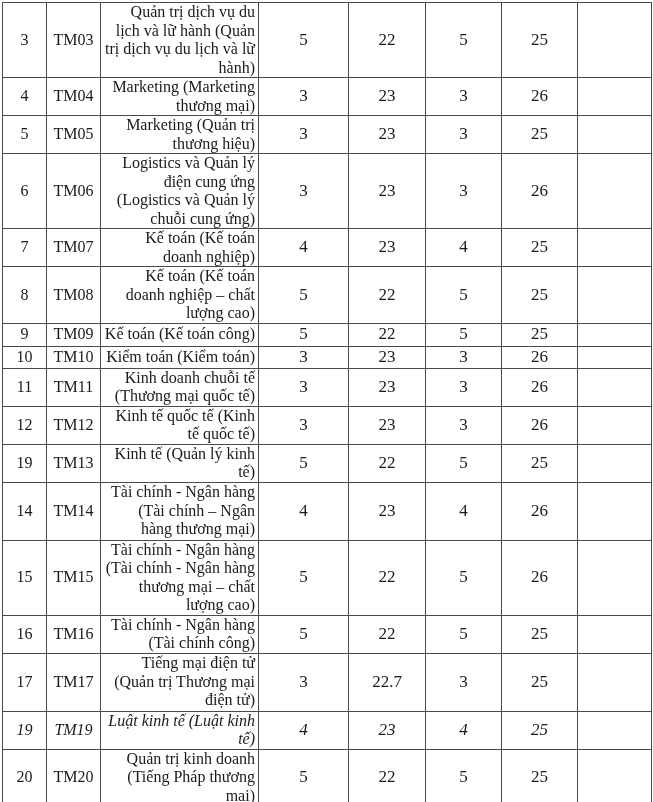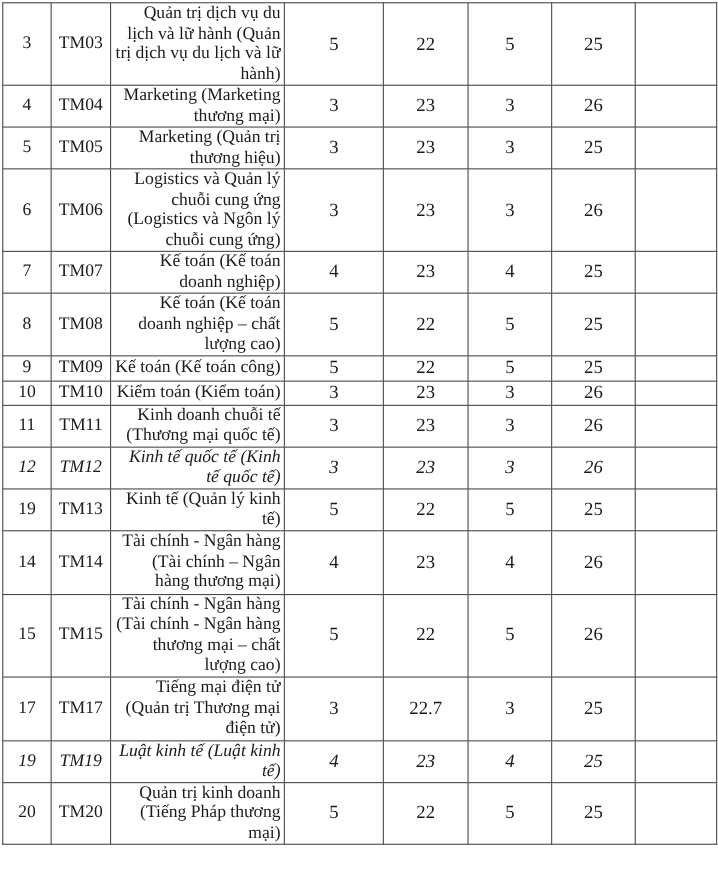--- a/index.html
+++ b/index.html
@@ -64,21 +64,21 @@
     <td class="c-name">Marketing (Quản trị thương hiệu)</td>
     <td class="c-num">3</td>
     <td class="c-num">23</td>
     <td class="c-num">3</td>
     <td class="c-num">25</td>
     <td class="c-empty"></td>
   </tr>
       <tr style="height: 72px;">
     <td class="c-stt">6</td>
     <td class="c-code">TM06</td>
-    <td class="c-name">Logistics và Quản lý chuỗi cung ứng (Logistics và Ngôn lý chuỗi cung ứng)</td>
+    <td class="c-name">Logistics và Quản lý điện cung ứng (Logistics và Quản lý chuỗi cung ứng)</td>
     <td class="c-num">3</td>
     <td class="c-num">23</td>
     <td class="c-num">3</td>
     <td class="c-num">26</td>
     <td class="c-empty"></td>
   </tr>
       <tr style="height: 38px;">
     <td class="c-stt">7</td>
     <td class="c-code">TM07</td>
     <td class="c-name">Kế toán  (Kế toán doanh nghiệp)</td>
@@ -121,21 +121,21 @@
       <tr style="height: 38px;">
     <td class="c-stt">11</td>
     <td class="c-code">TM11</td>
     <td class="c-name">Kinh doanh chuỗi tế (Thương mại quốc tế)</td>
     <td class="c-num">3</td>
     <td class="c-num">23</td>
     <td class="c-num">3</td>
     <td class="c-num">26</td>
     <td class="c-empty"></td>
   </tr>
-      <tr style="height: 37px; font-style: italic;">
+      <tr style="height: 37px;">
     <td class="c-stt">12</td>
     <td class="c-code">TM12</td>
     <td class="c-name">Kinh tế quốc tế  (Kinh tế quốc tế)</td>
     <td class="c-num">3</td>
     <td class="c-num">23</td>
     <td class="c-num">3</td>
     <td class="c-num">26</td>
     <td class="c-empty"></td>
   </tr>
       <tr style="height: 23px;">
@@ -161,20 +161,30 @@
       <tr style="height: 74px;">
     <td class="c-stt">15</td>
     <td class="c-code">TM15</td>
     <td class="c-name">Tài chính - Ngân hàng (Tài chính - Ngân hàng thương mại – chất lượng cao)</td>
     <td class="c-num">5</td>
     <td class="c-num">22</td>
     <td class="c-num">5</td>
     <td class="c-num">26</td>
     <td class="c-empty"></td>
   </tr>
+      <tr style="height: 38px;">
+    <td class="c-stt">16</td>
+    <td class="c-code">TM16</td>
+    <td class="c-name">Tài chính - Ngân hàng (Tài chính công)</td>
+    <td class="c-num">5</td>
+    <td class="c-num">22</td>
+    <td class="c-num">5</td>
+    <td class="c-num">25</td>
+    <td class="c-empty"></td>
+  </tr>
       <tr style="height: 58px;">
     <td class="c-stt">17</td>
     <td class="c-code">TM17</td>
     <td class="c-name">Tiếng mại điện tử (Quản trị Thương mại điện tử)</td>
     <td class="c-num">3</td>
     <td class="c-num">22.7</td>
     <td class="c-num">3</td>
     <td class="c-num">25</td>
     <td class="c-empty"></td>
   </tr>

